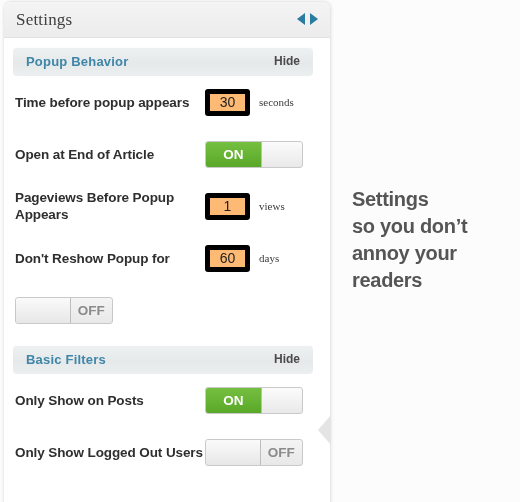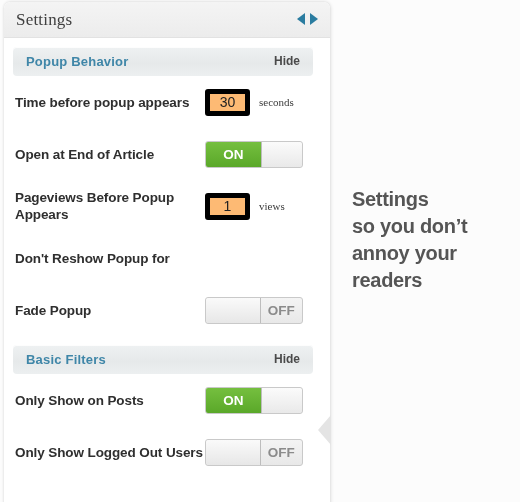--- a/index.html
+++ b/index.html
@@ -290,24 +290,27 @@
       <div class="row">
         <div class="row-label">Pageviews Before Popup Appears</div>
         <div class="row-control">
           <input class="num-input" type="text" value="1" style="">
           <span class="unit">views</span>
         </div>
       </div>
 
       <div class="row">
         <div class="row-label">Don't Reshow Popup for</div>
-      </div>
-
-      <div class="row">
-        <div class="row-label">Fade Popup</div>
+        <div class="row-control">
+          <input class="num-input" type="text" value="60" style="">
+          <span class="unit">days</span>
+        </div>
+      </div>
+
+      <div class="row">
         <div class="row-control">
           <div class="toggle off">
             <div class="handle"></div>
             <div class="track-label">OFF</div>
           </div>
         </div>
       </div>
 
       <div class="section-header">
         <div class="section-title">Basic Filters</div>

